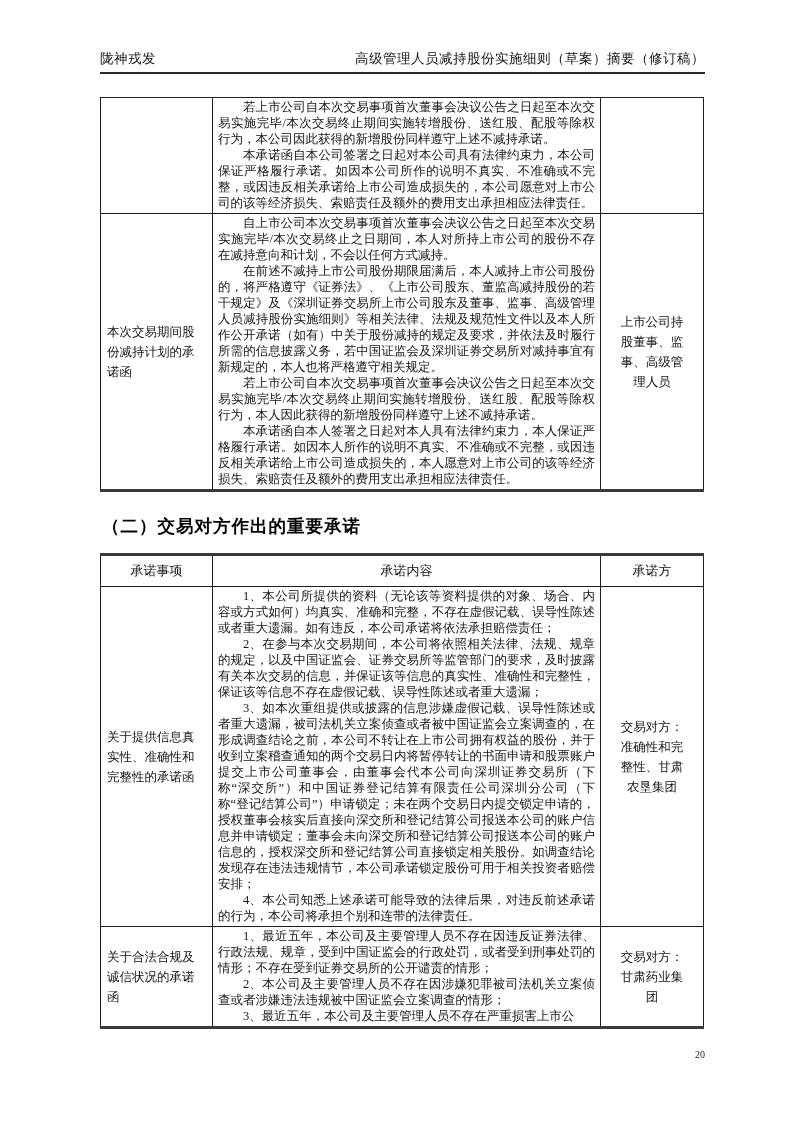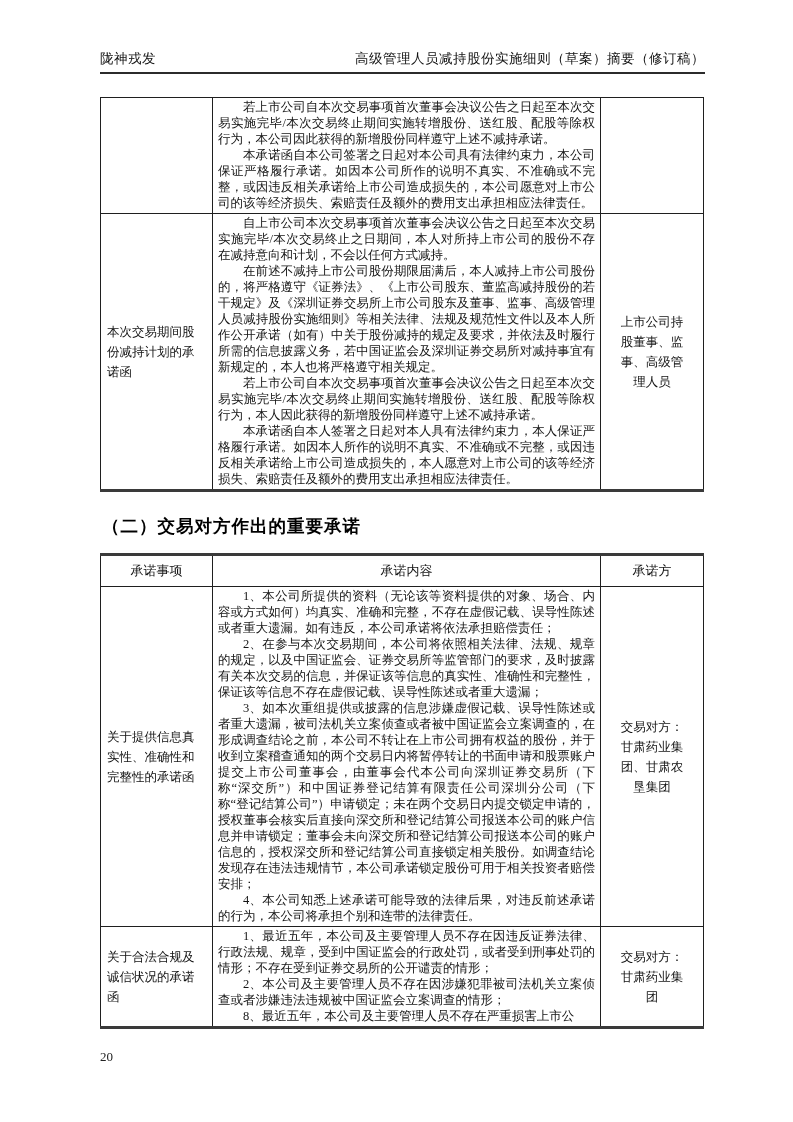--- a/index.html
+++ b/index.html
@@ -50,21 +50,21 @@
 
   
   h2.section-heading{
     font-family:"Liberation Sans","DejaVu Sans",sans-serif;
     font-weight:700;font-size:17.5px;color:#000;
     margin:22px 0 15px 2px;letter-spacing:1px;
   }
 
   
   .page-footer{
-    margin-top:20px;text-align:left;font-size:13px;color:#222;
+    margin-top:20px;text-align:right;font-size:10px;color:#222;
   }
 </style>
 </head>
 <body>
 
 <div class="page">
 
   <div class="doc-header">
     <span class="hdr-left">陇神戎发</span>
     <span class="hdr-right">高级管理人员减持股份实施细则（草案）摘要（修订稿）</span>
@@ -115,28 +115,28 @@
     </thead>
     <tbody>
       <tr>
         <td class="item-cell">关于提供信息真实性、准确性和完整性的承诺函</td>
         <td class="content-cell">
           <p>1、本公司所提供的资料（无论该等资料提供的对象、场合、内容或方式如何）均真实、准确和完整，不存在虚假记载、误导性陈述或者重大遗漏。如有违反，本公司承诺将依法承担赔偿责任；</p>
           <p>2、在参与本次交易期间，本公司将依照相关法律、法规、规章的规定，以及中国证监会、证券交易所等监管部门的要求，及时披露有关本次交易的信息，并保证该等信息的真实性、准确性和完整性，保证该等信息不存在虚假记载、误导性陈述或者重大遗漏；</p>
           <p>3、如本次重组提供或披露的信息涉嫌虚假记载、误导性陈述或者重大遗漏，被司法机关立案侦查或者被中国证监会立案调查的，在形成调查结论之前，本公司不转让在上市公司拥有权益的股份，并于收到立案稽查通知的两个交易日内将暂停转让的书面申请和股票账户提交上市公司董事会，由董事会代本公司向深圳证券交易所（下称“深交所”）和中国证券登记结算有限责任公司深圳分公司（下称“登记结算公司”）申请锁定；未在两个交易日内提交锁定申请的，授权董事会核实后直接向深交所和登记结算公司报送本公司的账户信息并申请锁定；董事会未向深交所和登记结算公司报送本公司的账户信息的，授权深交所和登记结算公司直接锁定相关股份。如调查结论发现存在违法违规情节，本公司承诺锁定股份可用于相关投资者赔偿安排；</p>
           <p>4、本公司知悉上述承诺可能导致的法律后果，对违反前述承诺的行为，本公司将承担个别和连带的法律责任。</p>
         </td>
-        <td class="party-cell">交易对方：甘肃药业集团、甘肃农垦集团</td>
+        <td class="party-cell">交易对方：准确性和完整性、甘肃农垦集团</td>
       </tr>
       <tr>
         <td class="item-cell">关于合法合规及诚信状况的承诺函</td>
         <td class="content-cell">
           <p>1、最近五年，本公司及主要管理人员不存在因违反证券法律、行政法规、规章，受到中国证监会的行政处罚，或者受到刑事处罚的情形；不存在受到证券交易所的公开谴责的情形；</p>
           <p>2、本公司及主要管理人员不存在因涉嫌犯罪被司法机关立案侦查或者涉嫌违法违规被中国证监会立案调查的情形；</p>
-          <p>8、最近五年，本公司及主要管理人员不存在严重损害上市公</p>
+          <p>3、最近五年，本公司及主要管理人员不存在严重损害上市公</p>
         </td>
         <td class="party-cell">交易对方：甘肃药业集团</td>
       </tr>
     </tbody>
   </table>
 
   <div class="page-footer">20</div>
 
 </div>
 

